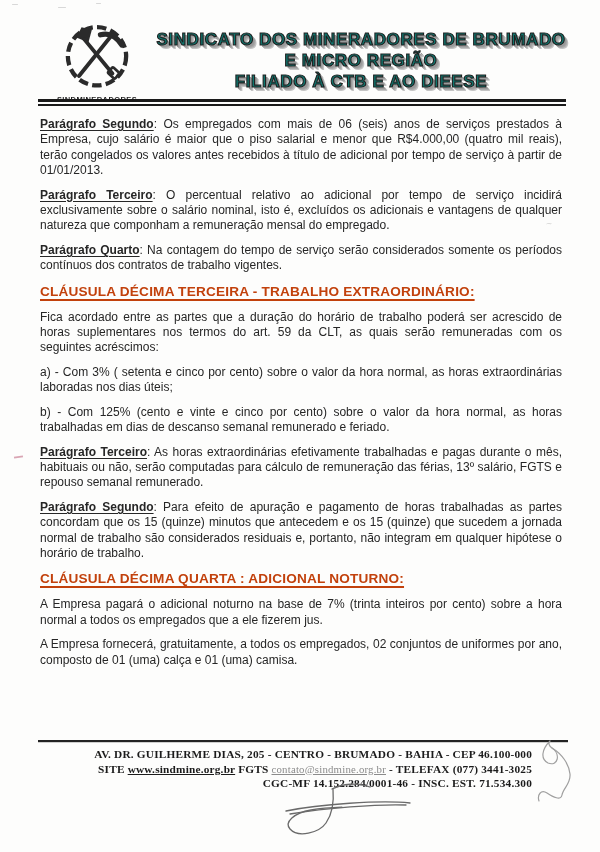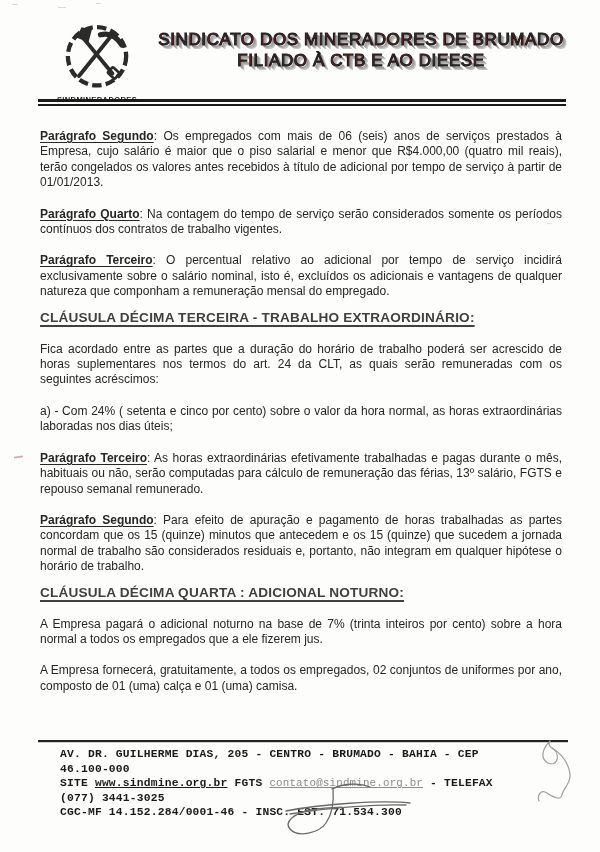--- a/index.html
+++ b/index.html
@@ -18,53 +18,53 @@
     display:flex;align-items:flex-start;
   }
   .logo-block{width:118px;flex:0 0 118px;text-align:center;}
   .logo-block svg{display:block;margin:0 auto;}
   .logo-label{
     font-size:7.5px;font-weight:bold;letter-spacing:.4px;
     color:#1c1c1c;margin-top:1px;
   }
   .title-block{flex:1;padding-top:7px;text-align:center;}
   .title-line{
-    font-weight:400;
+    font-weight:700;
     font-size:17px;
     line-height:21px;
     letter-spacing:.6px;
-    color:#7f1d1d;
+    color:#0f766e;
     -webkit-text-stroke:1.1px #1e1e1e;
     text-shadow:2px 2px 0 #9a9a9a,3px 3px 0 #ababab,4px 4px 0 #c4c4c4;
     white-space:nowrap;
   }
   .double-rule{position:absolute;left:38px;right:34px;top:99px;}
   .double-rule .rule-a{height:3px;background:#1a1a1a;}
   .double-rule .rule-b{height:2px;background:#1a1a1a;margin-top:2px;}
   
   .doc-body{
     position:absolute;left:40px;right:38px;top:113px;
     font-size:12px;line-height:15.4px;color:#262626;
   }
-  .para{margin:16px 0 9px;text-align:justify;}
+  .para{margin:4px 0 9px;text-align:justify;}
   .plabel{font-weight:bold;text-decoration:underline;text-underline-offset:2px;}
   .clause-heading{
     margin:5px 0 10px;font-size:13.6px;line-height:17px;
-    font-weight:bold;color:#404040;letter-spacing:.2px;
+    font-weight:bold;color:#c2410c;letter-spacing:.2px;
   }
   .clause-heading .h-text{text-decoration:underline;text-underline-offset:3px;text-decoration-thickness:1.5px;}
   
   .footer-rule{
     position:absolute;left:38px;right:32px;top:740px;height:2px;
     background:#232323;box-shadow:0 1px 0 rgba(0,0,0,.18);
   }
   .letterfoot{
     position:absolute;left:60px;right:68px;top:747px;
-    text-align:left;
-    font-family:Liberation Mono, monospace;
+    text-align:right;
+    font-family:Liberation Serif, serif;
     font-weight:bold;
     font-size:11.3px;line-height:14.6px;
     color:#1b1b1b;letter-spacing:.2px;
   }
   .f-site{text-decoration:underline;}
   .f-email{color:#8b8b8b;font-weight:normal;text-decoration:underline;font-size:10.8px;}
   
   .sig-svg,.scribble-svg{position:absolute;}
   .scan-speck{position:absolute;background:#b9b9b9;opacity:.55;border-radius:1px;}
   .scan-pink{position:absolute;width:9px;height:2px;background:#cf8fa0;opacity:.8;transform:rotate(-8deg);}
@@ -93,36 +93,38 @@
         <rect x="59" y="55" width="11" height="9" rx="1.5" fill="none" stroke="#2b2b2b" stroke-width="3.2" transform="rotate(42 64.5 59.5)"></rect>
 
         <path d="M49,15 Q64,11 74,27" fill="none" stroke="#2b2b2b" stroke-width="6" stroke-linecap="round"></path>
 
         <line x1="61" y1="17" x2="24" y2="63" stroke="#2b2b2b" stroke-width="4.5" stroke-linecap="round"></line>
       </svg>
       <div class="logo-label">SINDMINERADORES</div>
     </div>
     <div class="title-block">
       <div class="title-line">SINDICATO DOS MINERADORES DE BRUMADO</div>
+      <div class="title-line">E MICRO REGIÃO</div>
       <div class="title-line">FILIADO À CTB E AO DIEESE</div>
     </div>
   </header>
 
   <div class="double-rule">
     <div class="rule-a"></div>
     <div class="rule-b"></div>
   </div>
 
   <main class="doc-body" id="doc-body">
       <p class="para"><span class="plabel">Parágrafo Segundo</span>: Os empregados com mais de 06 (seis) anos de serviços prestados à Empresa, cujo salário é maior que o piso salarial e menor que R$4.000,00 (quatro mil reais), terão congelados os valores antes recebidos à título de adicional por tempo de serviço à partir de 01/01/2013.</p>
+      <p class="para"><span class="plabel">Parágrafo Terceiro</span>: O percentual relativo ao adicional por tempo de serviço incidirá exclusivamente sobre o salário nominal, isto é, excluídos os adicionais e vantagens de qualquer natureza que componham a remuneração mensal do empregado.</p>
       <p class="para"><span class="plabel">Parágrafo Quarto</span>: Na contagem do tempo de serviço serão considerados somente os períodos contínuos dos contratos de trabalho vigentes.</p>
-      <p class="para"><span class="plabel">Parágrafo Terceiro</span>: O percentual relativo ao adicional por tempo de serviço incidirá exclusivamente sobre o salário nominal, isto é, excluídos os adicionais e vantagens de qualquer natureza que componham a remuneração mensal do empregado.</p>
       <p class="clause-heading"><span class="h-text">CLÁUSULA DÉCIMA TERCEIRA - TRABALHO EXTRAORDINÁRIO:</span></p>
-      <p class="para">Fica acordado entre as partes que a duração do horário de trabalho poderá ser acrescido de horas suplementares nos termos do art. 24 da CLT, as quais serão remuneradas com os seguintes acréscimos:</p>
-      <p class="para">a) - Com 24% ( setenta e cinco por cento)  sobre o valor da hora normal,  as horas extraordinárias laboradas nos dias úteis;</p>
+      <p class="para">Fica acordado entre as partes que a duração do horário de trabalho poderá ser acrescido de horas suplementares nos termos do art. 59 da CLT, as quais serão remuneradas com os seguintes acréscimos:</p>
+      <p class="para">a) - Com 3% ( setenta e cinco por cento)  sobre o valor da hora normal,  as horas extraordinárias laboradas nos dias úteis;</p>
+      <p class="para">b) - Com 125% (cento e vinte e cinco por cento) sobre o valor da hora normal, as horas trabalhadas em dias de descanso semanal remunerado e feriado.</p>
       <p class="para"><span class="plabel">Parágrafo Terceiro</span>: As horas extraordinárias efetivamente trabalhadas e pagas durante o mês, habituais ou não, serão computadas para cálculo de remuneração das férias, 13º salário, FGTS e repouso semanal remunerado.</p>
       <p class="para"><span class="plabel">Parágrafo Segundo</span>: Para efeito de apuração e pagamento de horas trabalhadas as partes concordam que os 15 (quinze) minutos que antecedem e os 15 (quinze) que sucedem a jornada normal de trabalho são considerados residuais e, portanto, não integram em qualquer hipótese o horário de trabalho.</p>
       <p class="clause-heading"><span class="h-text">CLÁUSULA DÉCIMA QUARTA : ADICIONAL NOTURNO:</span></p>
       <p class="para">A Empresa pagará o adicional noturno na base de 7% (trinta inteiros por cento) sobre a hora normal a todos os empregados que a ele fizerem jus.</p>
       <p class="para">A Empresa fornecerá, gratuitamente, a todos os empregados,  02 conjuntos de uniformes por ano,  composto de 01 (uma) calça e 01 (uma) camisa.</p>
     </main>
 
   <div class="footer-rule"></div>
   <footer class="letterfoot">
     <div class="f-line">AV. DR. GUILHERME DIAS, 205 - CENTRO - BRUMADO - BAHIA - CEP 46.100-000</div>

